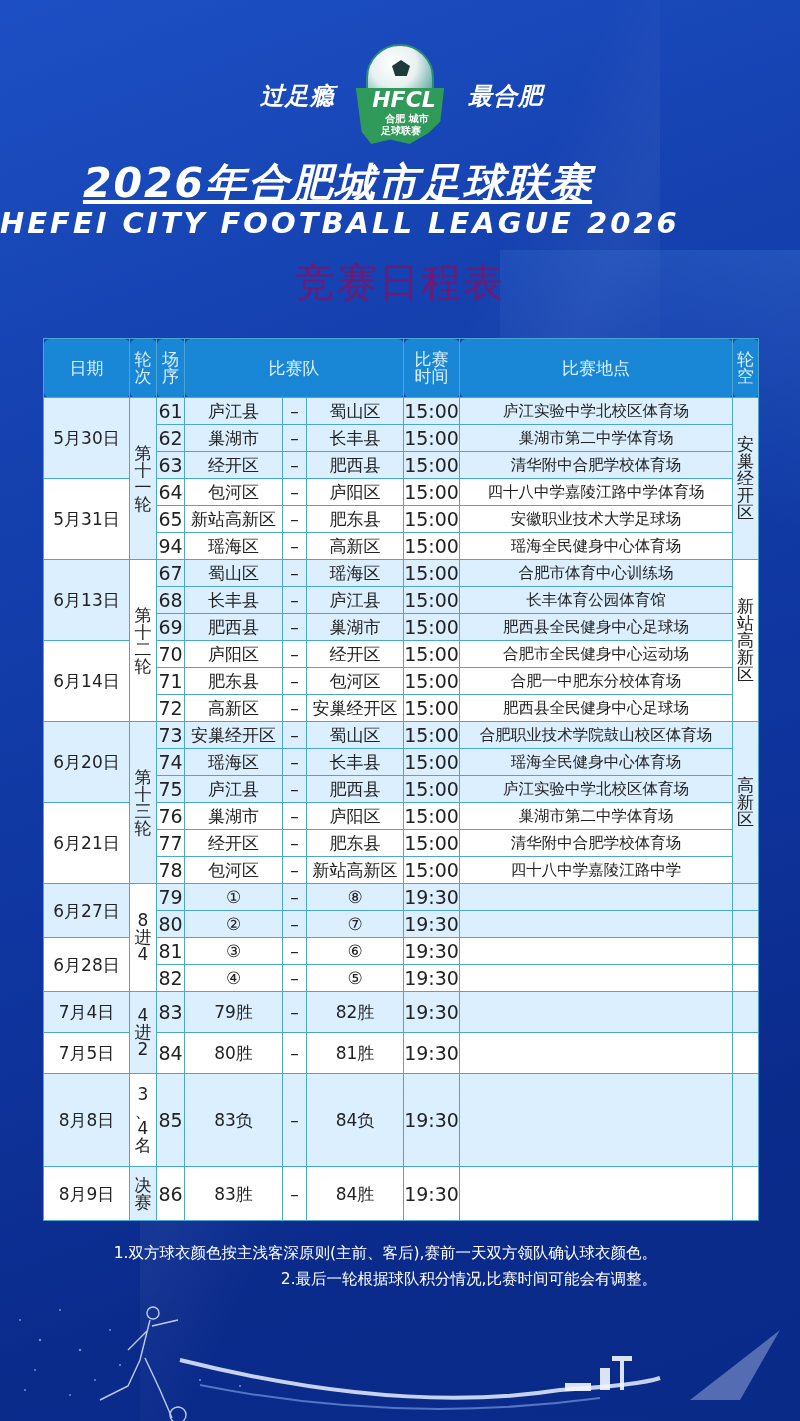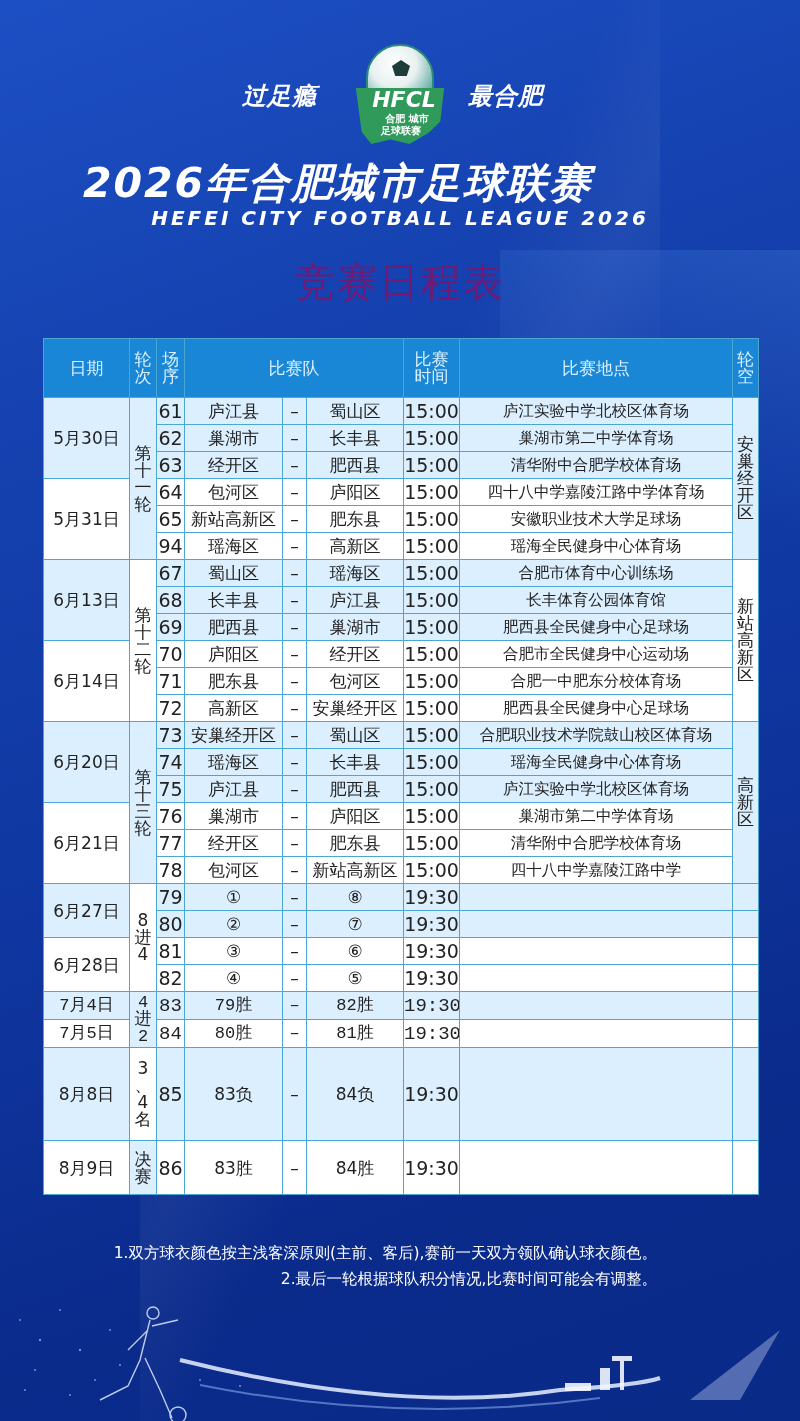--- a/index.html
+++ b/index.html
@@ -10,56 +10,56 @@
     background: linear-gradient(160deg, #1d4fc4 0%, #1542b0 25%, #0f36a0 55%, #0b2b8c 80%, #0a2a88 100%);
     color: #fff;
   }
   .bg-ray1 { position: absolute; left: 140px; top: 0; width: 520px; height: 1421px;
     background: linear-gradient(115deg, rgba(255,255,255,0) 40%, rgba(255,255,255,0.05) 50%, rgba(255,255,255,0) 60%); pointer-events:none; }
   .bg-ray2 { position: absolute; right: 0; top: 250px; width: 300px; height: 300px;
     background: linear-gradient(200deg, rgba(80,140,230,0.25), rgba(0,0,0,0) 70%); pointer-events:none; }
 
   
   .slogan { position: absolute; top: 78px; left: 0; width: 800px; height: 40px; }
-  .slogan-left { position: absolute; left: 242px; top: 2px; font-size: 24px; font-weight: bold; font-style: italic; color: #fff; letter-spacing: 1px; }
+  .slogan-left { position: absolute; left: 260px; top: 2px; font-size: 24px; font-weight: bold; font-style: italic; color: #fff; letter-spacing: 1px; }
   .slogan-right { position: absolute; left: 452px; top: 2px; font-size: 24px; font-weight: bold; font-style: italic; color: #fff; letter-spacing: 1px; margin-left: 16px; }
   .logo { position: absolute; left: 352px; top: 44px; width: 96px; height: 100px; }
   .logo-ball { position: absolute; left: 14px; top: 0; width: 68px; height: 56px; border-radius: 34px 34px 10px 10px;
     background: radial-gradient(circle at 40% 35%, #ffffff 0%, #e8f0f0 45%, #3a9a90 100%); border: 2px solid #2b8a7c; }
   .logo-ball::before { content:""; position:absolute; left:24px; top:14px; width:18px; height:16px; background:#1e3d3a; clip-path: polygon(50% 0,100% 38%,82% 100%,18% 100%,0 38%); }
   .logo-badge { position: absolute; left: 0; top: 44px; width: 96px; height: 56px;
     background: #2f9a5a; clip-path: polygon(4% 0, 96% 0, 92% 60%, 80% 80%, 60% 100%, 40% 92%, 20% 100%, 10% 78%);
     }
   .logo-hfcl { position: absolute; left: 6px; top: 43px; width: 92px; text-align: center; font-size: 22px; font-weight: bold; font-style: italic; color: #fff; letter-spacing: 0px; }
   .logo-sub1 { position: absolute; left: 20px; top: 68px; width: 70px; font-size: 10px; font-weight: bold; color: #fff; text-align: center; }
   .logo-sub2 { position: absolute; left: 14px; top: 80px; width: 70px; font-size: 10px; font-weight: bold; color: #fff; text-align: center; }
 
-  .title-cn { position: absolute; top: 156px; left: 0; width: 675px; text-align: center; font-size: 41px; font-weight: bold; font-style: italic; color: #fff; letter-spacing: 2px; }
-  .title-en { position: absolute; top: 206px; left: 0; width: 800px; text-align: center; font-size: 20px; font-weight: bold; font-style: italic; color: #fff; letter-spacing: 3px; }
+  .title-cn { position: absolute; top: 156px; left: 0; width: 675px; text-align: center; font-size: 41px; font-weight: bold; font-style: italic; color: #fff; letter-spacing: 2px; text-decoration: underline; }
+  .title-en { position: absolute; top: 206px; left: 0; width: 800px; text-align: left; font-size: 29px; font-weight: bold; font-style: italic; color: #fff; letter-spacing: 3px; }
   .subtitle { position: absolute; top: 255px; left: 0; width: 800px; text-align: center; font-family: "DejaVu Serif", "Liberation Serif", serif; font-size: 40px; color: #701a75; letter-spacing: 2px; }
 
   
   .schedule { position: absolute; left: 43px; top: 338px; width: 715px; border-collapse: collapse; table-layout: fixed; color: #222; }
   .schedule th, .schedule td { border: 1px solid #4aa6d2; text-align: center; vertical-align: middle; padding: 0; overflow: hidden; white-space: nowrap; }
-  .schedule thead th { background: #1a86d6; color: #d8f0ff; font-weight: normal; height: 59px; font-size: 17px; line-height: 18px; }
+  .schedule thead th { background: #1a86d6; color: #d8f0ff; font-weight: normal; height: 59px; font-size: 17px; line-height: 18px; border-radius: 6px; }
   .schedule thead th.vert { white-space: normal; font-size: 17px; line-height: 17px; }
   .schedule td { height: 27px; font-size: 17px; line-height: 26px; }
   .schedule td.num { font-size: 19px; }
   .schedule td.time { font-size: 19px; }
   .schedule td.venue { font-size: 15.5px; }
   .schedule td.date { font-size: 17px; }
   .schedule td.round, .schedule td.bye { white-space: normal; font-size: 17px; line-height: 17px; padding: 0 2px; }
   .schedule td.round span, .schedule td.bye span { display: block; }
   .g-blue td { background: #dcefff; }
   .g-white td { background: #ffffff; }
   td.bye-blue { background: #dcefff !important; }
   td.bye-white { background: #ffffff !important; }
   td.round-blue { background: #dcefff !important; }
   td.round-white { background: #ffffff !important; }
-  .r41 td { height: 28px; font-family: Liberation Mono, monospace; }
+  .r41 td { height: 41px; }
   .r93 td { height: 93px; }
   .r54 td { height: 54px; }
   .schedule td.seed { font-family: "DejaVu Serif", serif; font-size: 17px; }
 
   .notes { position: absolute; top: 1240px; left: 0; width: 657px; text-align: right; color: #fff; font-size: 15.5px; line-height: 26px; }
 
   
   .deco { position: absolute; left: 0; top: 1290px; width: 800px; height: 131px; pointer-events: none; }
 </style>
 </head>

